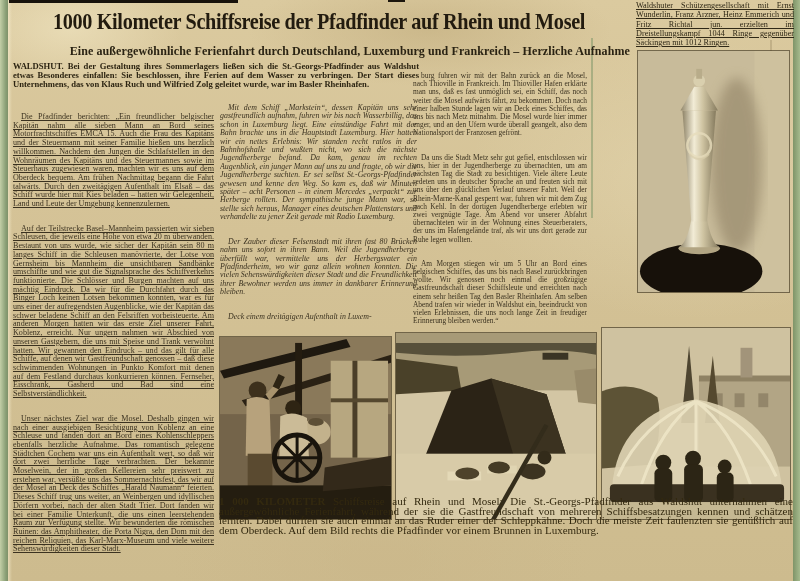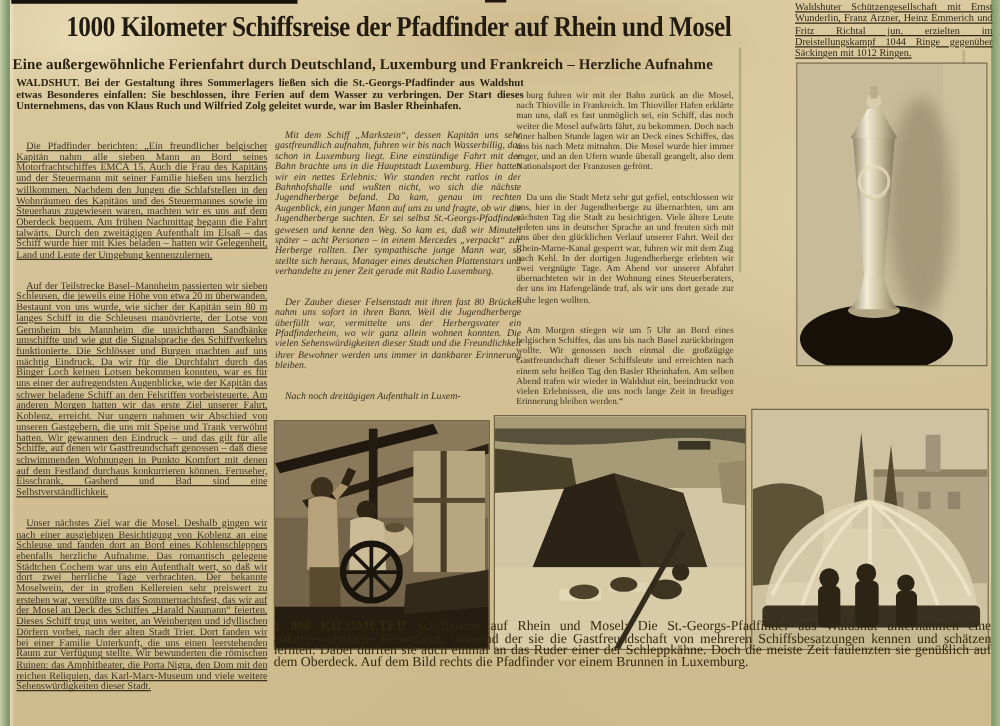--- a/index.html
+++ b/index.html
@@ -32,21 +32,21 @@
   .crease-v2 { position:absolute; left:770px; top:40px; width:2px; height:250px;
     background:rgba(150,132,95,.35); }
 
   .headline {
     position:absolute; left:8px; top:9px; width:622px;
     font-size:23px; font-weight:bold; text-align:center; white-space:nowrap;
     letter-spacing:-0.4px; color:#221b0f;
     transform:scaleX(0.88); transform-origin:center;
   }
   .subhead {
-    position:absolute; left:10px; top:44px; width:620px; text-align:left;
+    position:absolute; left:10px; top:44px; width:620px; text-align:right;
     font-size:12px; font-weight:bold; letter-spacing:0.1px; color:#2a2313;
   }
   .lead {
     position:absolute; left:13px; top:62px; width:406px;
     font-size:8.6px; line-height:9px; font-weight:bold; text-align:justify; color:#2c2412;
   }
   .col { position:absolute; text-align:justify; overflow:hidden; color:#3b3220; }
   .col p { margin:16px 0 2px 0; text-indent:8px; }
   #col1 { left:13px;  top:97px; width:201px; height:468px; font-size:8.1px; line-height:8.7px;text-decoration:underline; }
   #col2 { left:220px; top:88px; width:197px; height:242px; font-size:7.9px; line-height:8.4px;font-style:italic; }
@@ -91,21 +91,21 @@
   <div class="lead">WALDSHUT. Bei der Gestaltung ihres Sommerlagers ließen sich die St.-Georgs-Pfadfinder aus Waldshut etwas Besonderes einfallen: Sie beschlossen, ihre Ferien auf dem Wasser zu verbringen. Der Start dieses Unternehmens, das von Klaus Ruch und Wilfried Zolg geleitet wurde, war im Basler Rheinhafen.</div>
 
   <div class="col" id="col1">
       <p>Die Pfadfinder berichten: „Ein freundlicher belgischer Kapitän nahm alle sieben Mann an Bord seines Motorfrachtschiffes EMCA 15. Auch die Frau des Kapitäns und der Steuermann mit seiner Familie hießen uns herzlich willkommen. Nachdem den Jungen die Schlafstellen in den Wohnräumen des Kapitäns und des Steuermannes sowie im Steuerhaus zugewiesen waren, machten wir es uns auf dem Oberdeck bequem. Am frühen Nachmittag begann die Fahrt talwärts. Durch den zweitägigen Aufenthalt im Elsaß – das Schiff wurde hier mit Kies beladen – hatten wir Gelegenheit, Land und Leute der Umgebung kennenzulernen.</p>
       <p>Auf der Teilstrecke Basel–Mannheim passierten wir sieben Schleusen, die jeweils eine Höhe von etwa 20 m überwanden. Bestaunt von uns wurde, wie sicher der Kapitän sein 80 m langes Schiff in die Schleusen manövrierte, der Lotse von Gernsheim bis Mannheim die unsichtbaren Sandbänke umschiffte und wie gut die Signalsprache des Schiffverkehrs funktionierte. Die Schlösser und Burgen machten auf uns mächtig Eindruck. Da wir für die Durchfahrt durch das Binger Loch keinen Lotsen bekommen konnten, war es für uns einer der aufregendsten Augenblicke, wie der Kapitän das schwer beladene Schiff an den Felsriffen vorbeisteuerte. Am anderen Morgen hatten wir das erste Ziel unserer Fahrt, Koblenz, erreicht. Nur ungern nahmen wir Abschied von unseren Gastgebern, die uns mit Speise und Trank verwöhnt hatten. Wir gewannen den Eindruck – und das gilt für alle Schiffe, auf denen wir Gastfreundschaft genossen – daß diese schwimmenden Wohnungen in Punkto Komfort mit denen auf dem Festland durchaus konkurrieren können. Fernseher, Eisschrank, Gasherd und Bad sind eine Selbstverständlichkeit.</p>
       <p>Unser nächstes Ziel war die Mosel. Deshalb gingen wir nach einer ausgiebigen Besichtigung von Koblenz an eine Schleuse und fanden dort an Bord eines Kohlenschleppers ebenfalls herzliche Aufnahme. Das romantisch gelegene Städtchen Cochem war uns ein Aufenthalt wert, so daß wir dort zwei herrliche Tage verbrachten. Der bekannte Moselwein, der in großen Kellereien sehr preiswert zu erstehen war, versüßte uns das Sommernachtsfest, das wir auf der Mosel an Deck des Schiffes „Harald Naumann“ feierten. Dieses Schiff trug uns weiter, an Weinbergen und idyllischen Dörfern vorbei, nach der alten Stadt Trier. Dort fanden wir bei einer Familie Unterkunft, die uns einen leerstehenden Raum zur Verfügung stellte. Wir bewunderten die römischen Ruinen: das Amphitheater, die Porta Nigra, den Dom mit den reichen Reliquien, das Karl-Marx-Museum und viele weitere Sehenswürdigkeiten dieser Stadt.</p>
     </div>
   <div class="col" id="col2">
       <p>Mit dem Schiff „Markstein“, dessen Kapitän uns sehr gastfreundlich aufnahm, fuhren wir bis nach Wasserbillig, das schon in Luxemburg liegt. Eine einstündige Fahrt mit der Bahn brachte uns in die Hauptstadt Luxemburg. Hier hatten wir ein nettes Erlebnis: Wir standen recht ratlos in der Bahnhofshalle und wußten nicht, wo sich die nächste Jugendherberge befand. Da kam, genau im rechten Augenblick, ein junger Mann auf uns zu und fragte, ob wir die Jugendherberge suchten. Er sei selbst St.-Georgs-Pfadfinder gewesen und kenne den Weg. So kam es, daß wir Minuten später – acht Personen – in einem Mercedes „verpackt“ zur Herberge rollten. Der sympathische junge Mann war, so stellte sich heraus, Manager eines deutschen Plattenstars und verhandelte zu jener Zeit gerade mit Radio Luxemburg.</p>
       <p>Der Zauber dieser Felsenstadt mit ihren fast 80 Brücken nahm uns sofort in ihren Bann. Weil die Jugendherberge überfüllt war, vermittelte uns der Herbergsvater ein Pfadfinderheim, wo wir ganz allein wohnen konnten. Die vielen Sehenswürdigkeiten dieser Stadt und die Freundlichkeit ihrer Bewohner werden uns immer in dankbarer Erinnerung bleiben.</p>
-      <p>Nach noch dreitägigen Aufenthalt in Luxem-</p>
+      <p>Deck einem dreitägigen Aufenthalt in Luxem-</p>
     </div>
   <div class="col" id="col3">
       <p>burg fuhren wir mit der Bahn zurück an die Mosel, nach Thioville in Frankreich. Im Thioviller Hafen erklärte man uns, daß es fast unmöglich sei, ein Schiff, das noch weiter die Mosel aufwärts fährt, zu bekommen. Doch nach einer halben Stunde lagen wir an Deck eines Schiffes, das uns bis nach Metz mitnahm. Die Mosel wurde hier immer enger, und an den Ufern wurde überall geangelt, also dem Nationalsport der Franzosen gefrönt.</p>
       <p>Da uns die Stadt Metz sehr gut gefiel, entschlossen wir uns, hier in der Jugendherberge zu übernachten, um am nächsten Tag die Stadt zu besichtigen. Viele ältere Leute redeten uns in deutscher Sprache an und freuten sich mit uns über den glücklichen Verlauf unserer Fahrt. Weil der Rhein-Marne-Kanal gesperrt war, fuhren wir mit dem Zug nach Kehl. In der dortigen Jugendherberge erlebten wir zwei vergnügte Tage. Am Abend vor unserer Abfahrt übernachteten wir in der Wohnung eines Steuerberaters, der uns im Hafengelände traf, als wir uns dort gerade zur Ruhe legen wollten.</p>
       <p>Am Morgen stiegen wir um 5 Uhr an Bord eines belgischen Schiffes, das uns bis nach Basel zurückbringen wollte. Wir genossen noch einmal die großzügige Gastfreundschaft dieser Schiffsleute und erreichten nach einem sehr heißen Tag den Basler Rheinhafen. Am selben Abend trafen wir wieder in Waldshut ein, beeindruckt von vielen Erlebnissen, die uns noch lange Zeit in freudiger Erinnerung bleiben werden.“</p>
     </div>
 
   <div class="side-note">Waldshuter Schützengesellschaft mit Ernst Wunderlin, Franz Arzner, Heinz Emmerich und Fritz Richtal jun. erzielten im Dreistellungskampf 1044 Ringe gegenüber Säckingen mit 1012 Ringen.</div>
 
   <div class="photo" id="photo-trophy">

